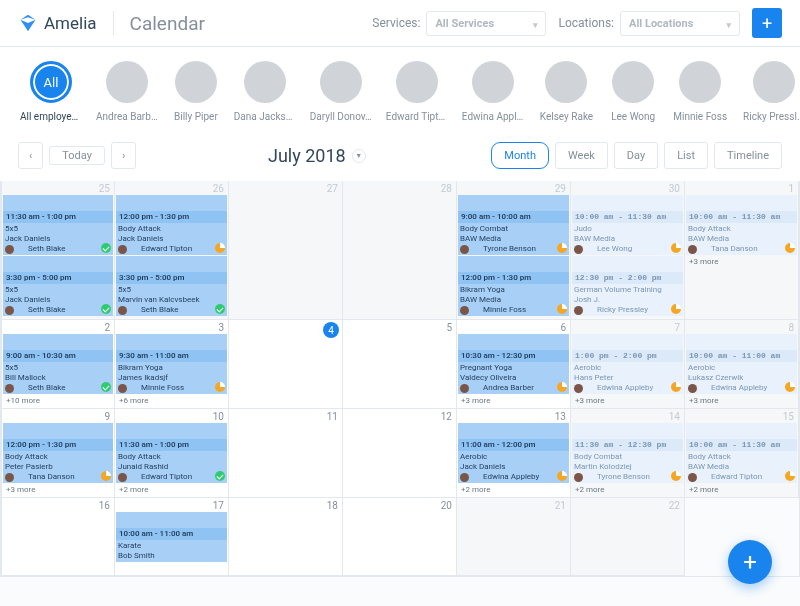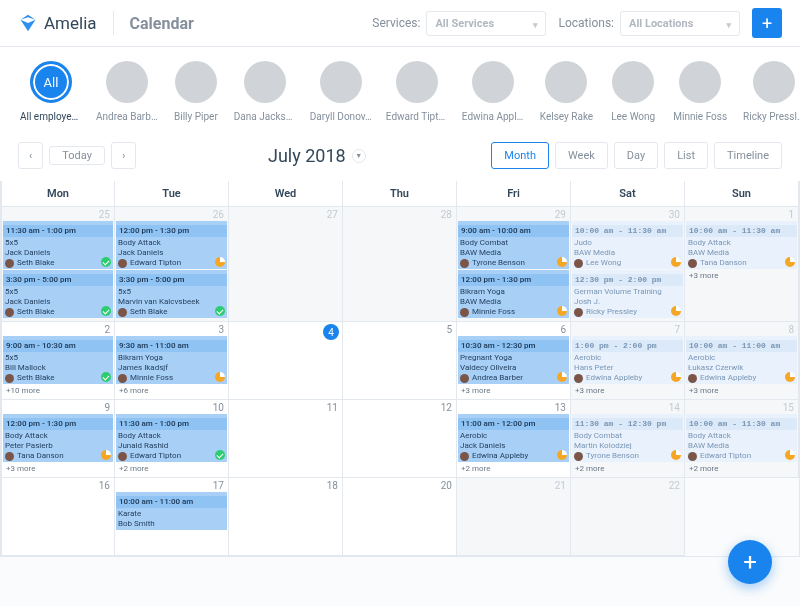--- a/index.html
+++ b/index.html
@@ -15,21 +15,21 @@
     --badge-yellow:#f5a623;
   }
   *{box-sizing:border-box;}
   body{margin:0;font-family:-apple-system,BlinkMacSystemFont,'Segoe UI',Roboto,sans-serif;background:#fafbfc;color:var(--text);font-size:12px;width:800px;}
   
   .topbar{display:flex;align-items:center;padding:8px 18px;border-bottom:1px solid var(--border);background:#fff;}
   .logo{display:flex;align-items:center;gap:6px;}
   .logo svg{width:20px;height:20px;}
   .logo-text{font-size:17px;color:var(--text);font-weight:400;}
   .vsep{width:1px;height:24px;background:var(--border);margin:0 16px;}
-  .page-title{font-size:16px;color:var(--muted);font-weight:700;}
+  .page-title{font-size:19px;color:var(--muted);font-weight:400;}
   .spacer{flex:1;}
   .filter{display:flex;align-items:center;gap:6px;margin-right:12px;}
   .filter-label{color:var(--muted);font-size:12px;}
   .select{border:1px solid var(--border);border-radius:3px;padding:5px 8px;min-width:120px;color:#b0b8c1;font-size:11px;display:flex;align-items:flex-end;justify-content:space-between;background:#fff;font-weight:bold;}
   .select .chev{font-size:9px;color:#c3cad2;}
   .addbtn{width:30px;height:30px;background:var(--blue);border-radius:3px;color:#fff;display:flex;align-items:center;justify-content:center;font-size:18px;cursor:pointer;}
   
   .emp-strip{display:flex;gap:18px;padding:14px 22px 10px;overflow:hidden;background:#fff;}
   .emp{display:flex;flex-direction:column;align-items:center;width:58px;gap:8px;}
   .emp .avatar{width:42px;height:42px;border-radius:50%;background:#d0d4d9;background-size:cover;background-position:center;}
@@ -37,38 +37,38 @@
   .emp .name{font-size:10px;color:var(--muted);white-space:nowrap;overflow:hidden;text-overflow:ellipsis;max-width:62px;text-align:center;}
   .emp.all .name{color:var(--text);}
   
   .toolbar{display:flex;align-items:center;padding:10px 18px 12px;background:#fff;}
   .navbtn{border:1px solid var(--border);border-radius:3px;padding:2px 12px;font-size:11px;color:var(--muted);margin-right:6px;background:#fff;cursor:pointer;}
   .navbtn.arrow{padding:6px 10px;}
   .cal-title{flex:1;text-align:center;font-size:18px;color:var(--text);font-weight:400;display:flex;align-items:center;justify-content:center;gap:6px;}
   .cal-title .chev{font-size:8px;color:var(--muted);border:1px solid var(--border);border-radius:50%;width:14px;height:14px;display:flex;align-items:center;justify-content:center;}
   .views{display:flex;gap:6px;}
   .viewbtn{border:1px solid var(--border);border-radius:3px;padding:6px 12px;font-size:11px;color:var(--muted);background:#fff;cursor:pointer;}
-  .viewbtn.active{border-color:var(--blue);color:var(--blue);}
+  .viewbtn.active{border-color:var(--blue);color:var(--blue);border-radius:9px;}
   
   .calendar{border:1px solid var(--border);border-top:none;}
   .cal-head,.cal-row{display:grid;grid-template-columns:repeat(7,1fr);}
   .cal-head div{border:1px solid var(--border);border-left:none;border-top:none;text-align:center;padding:6px 0;font-size:11px;font-weight:600;color:var(--text);background:#fff;}
   .cal-head div:first-child{border-left:1px solid var(--border);}
   .day{border-right:1px solid var(--border);border-bottom:1px solid var(--border);min-height:78px;position:relative;padding:14px 1px 2px;background:#fff;overflow:hidden;}
   .day:first-child{border-left:1px solid var(--border);}
   .day.muted{background:#f5f7f9;}
   .daynum{position:absolute;top:2px;right:4px;font-size:10px;color:var(--muted);}
   .day.muted .daynum{color:#c3cad2;}
   .daynum.today{background:var(--blue);color:#fff;width:16px;height:16px;border-radius:50%;display:flex;align-items:center;justify-content:center;right:3px;top:2px;}
-  .event{background:var(--lightblue);margin:0 0 1px 0;font-size:8px;line-height:1.25;color:#1f3b5a;position:relative;padding:4px 2px 1px;}
+  .event{background:var(--lightblue);margin:0 0 1px 0;font-size:8px;line-height:1.25;color:#1f3b5a;position:relative;padding:16px 2px 1px;}
   .event.fade{background:var(--fade);color:#7a96b5;}
   .event .time{background:var(--lightblue-head);display:block;margin:0 -2px 1px;padding:1px 3px;font-weight:600;font-size:8px;}
   .event.fade .time{background:#dbe9f8;font-family:Liberation Mono, monospace;}
   .event .line{white-space:nowrap;overflow:hidden;text-overflow:ellipsis;}
-  .event .attendee{display:flex;align-items:center;gap:3px;}
+  .event .attendee{display:flex;align-items:center;gap:14px;}
   .mini{width:9px;height:9px;border-radius:50%;background:#7a5548;}
   .badge{position:absolute;right:2px;bottom:2px;width:10px;height:10px;border-radius:50%;}
   .badge.green{background:var(--badge-green);}
   .badge.yellow{background:var(--badge-yellow);}
   .more{font-size:8px;color:#6b7785;padding:1px 3px;}
   
   .fab{position:fixed;right:28px;bottom:22px;width:44px;height:44px;border-radius:50%;background:var(--blue);color:#fff;display:flex;align-items:center;justify-content:center;font-size:24px;box-shadow:0 4px 12px rgba(26,132,238,.4);cursor:pointer;}
   .badge.green::after{content:'';position:absolute;left:3px;top:2px;width:3px;height:5px;border:solid #fff;border-width:0 1.5px 1.5px 0;transform:rotate(45deg);}
   .badge.yellow{background:conic-gradient(#fff 0 25%, var(--badge-yellow) 25% 100%);} 
 </style>
@@ -160,29 +160,20 @@
   <div class="views" id="views">
       <div class="viewbtn active">Month</div>
       <div class="viewbtn">Week</div>
       <div class="viewbtn">Day</div>
       <div class="viewbtn">List</div>
       <div class="viewbtn">Timeline</div>
     </div>
 </div>
 
 <div class="calendar">
-  <div class="cal-head" id="cal-head">
-      <div>Mon</div>
-      <div>Tue</div>
-      <div>Wed</div>
-      <div>Thu</div>
-      <div>Fri</div>
-      <div>Sat</div>
-      <div>Sun</div>
-    </div>
   <div id="cal-body">
       <div class="cal-row">
         <div class="day muted">
           <div class="daynum">25</div>
           <div class="event">
             <span class="time">11:30 am - 1:00 pm</span>
             <div class="line">5x5</div>
             <div class="line">Jack Daniels</div>
             <div class="attendee line">
               <span class="mini"></span>

